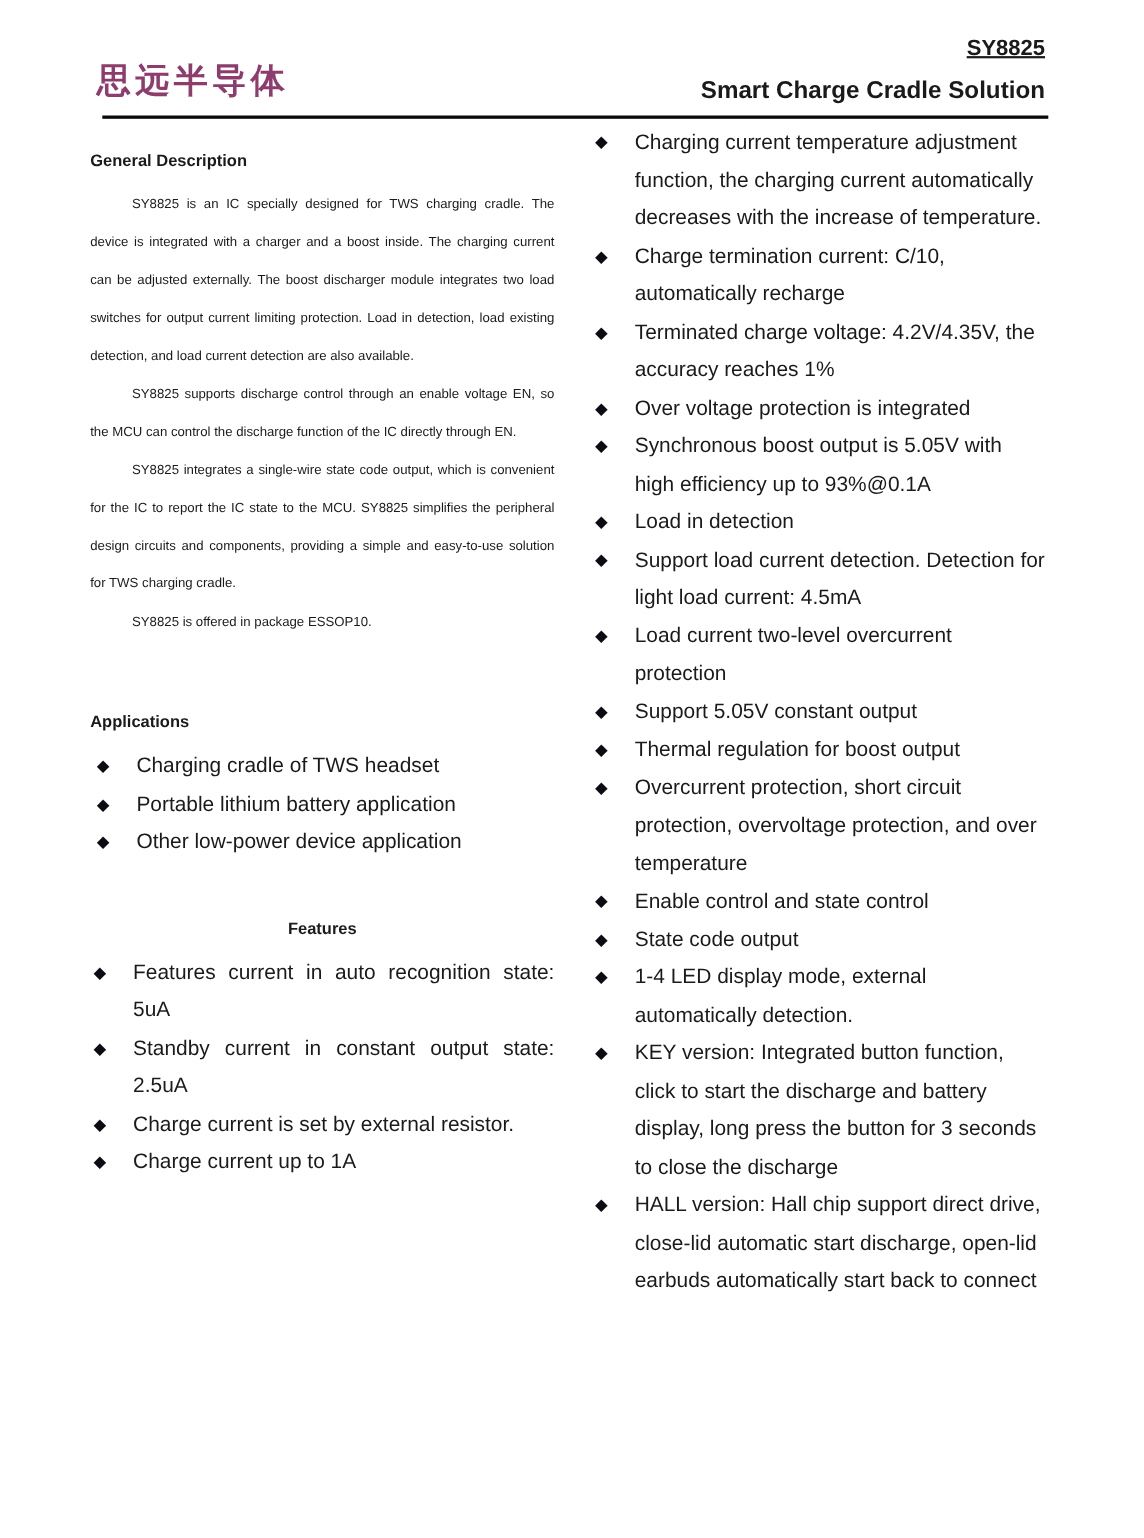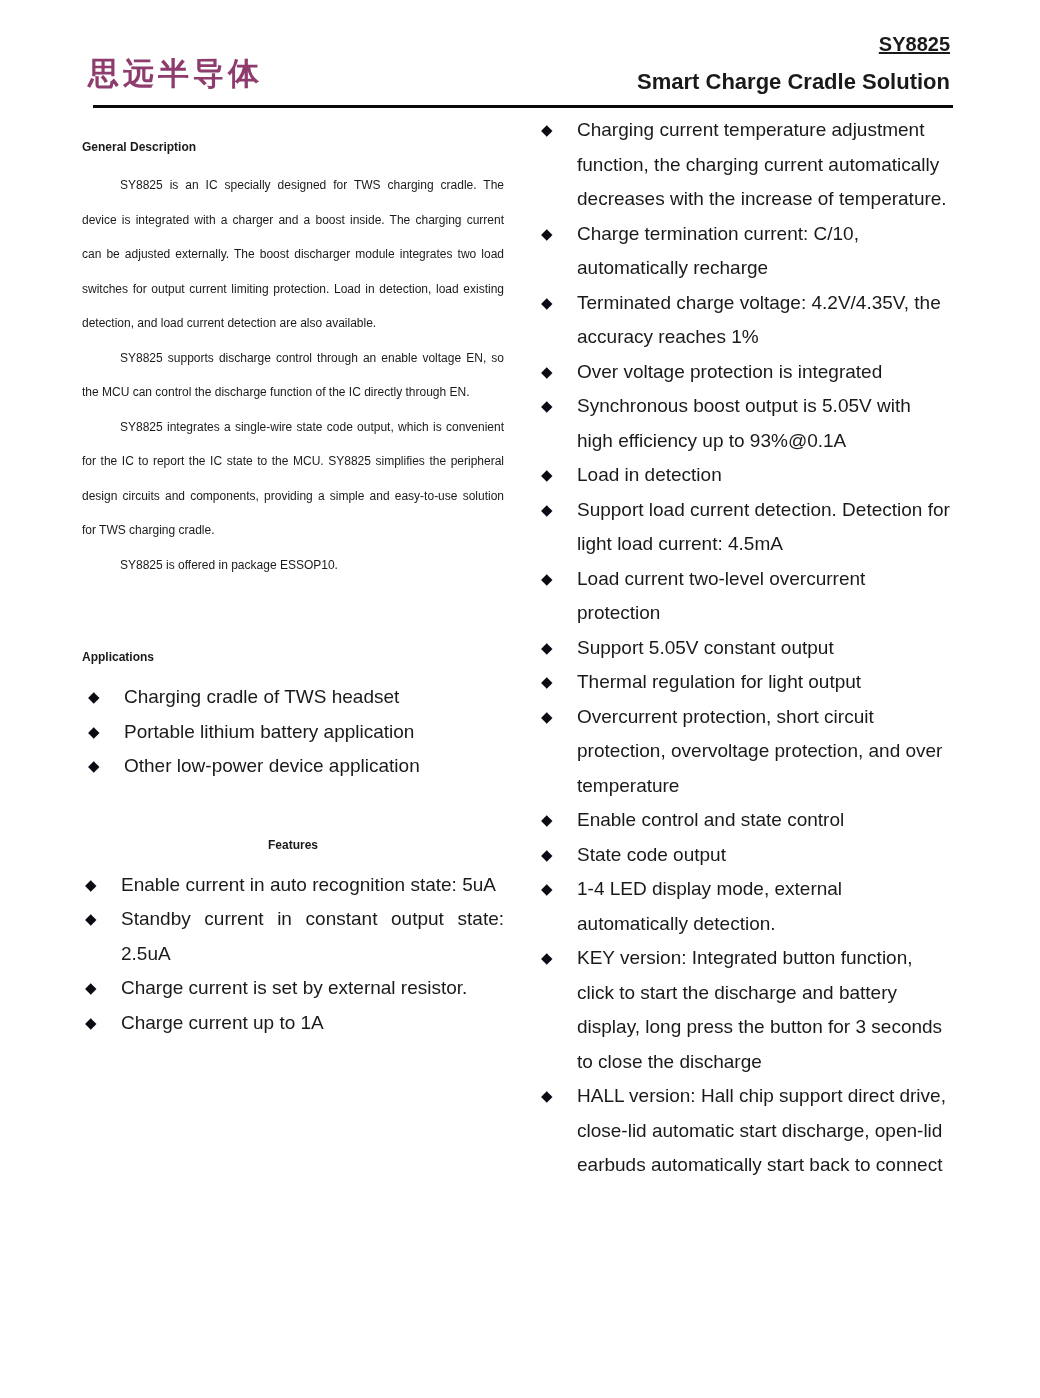--- a/index.html
+++ b/index.html
@@ -52,21 +52,21 @@
   }
   
   .cols {
     display: flex;
     padding: 0 90px 0 82px;
   }
   .col-left { width: 422px; margin-right: 34px; flex: none; }
   .col-right { width: 412px; flex: none; padding-top: 5px; }
 
   .section-heading {
-    font-size: 12px;
+    font-size: 15px;
     font-weight: 700;
     margin: 0;
     line-height: 34px;
   }
   .gd-heading { margin-top: 22px; margin-bottom: 4px; }
   .apps-heading { margin-top: 58px; margin-bottom: 6px; }
   .features-heading { margin-top: 44px; margin-bottom: 6px; text-align: center; }
 
   .paras p {
     margin: 0;
@@ -128,21 +128,21 @@
       <ul class="bullets apps">
           <li><span class="bullet">◆</span><span class="item-text">Charging cradle of TWS headset</span></li>
           <li><span class="bullet">◆</span><span class="item-text">Portable lithium battery application</span></li>
           <li><span class="bullet">◆</span><span class="item-text">Other low-power device application</span></li>
         </ul>
 
       <h2 class="section-heading features-heading">Features</h2>
       <ul class="bullets justify">
           <li>
             <span class="bullet">◆</span>
-            <span class="item-text">Enable current in auto recognition state: 5uA</span>
+            <span class="item-text">Features current in auto recognition state: 5uA</span>
           </li>
           <li>
             <span class="bullet">◆</span>
             <span class="item-text">Standby current in constant output state: 2.5uA</span>
           </li>
           <li>
             <span class="bullet">◆</span>
             <span class="item-text">Charge current is set by external resistor.</span>
           </li>
           <li>
@@ -156,21 +156,21 @@
       <ul class="bullets">
           <li><span class="bullet">◆</span><span class="item-text">Charging current temperature adjustment function, the charging current automatically decreases with the increase of temperature.</span></li>
           <li><span class="bullet">◆</span><span class="item-text">Charge termination current: C/10, automatically recharge</span></li>
           <li><span class="bullet">◆</span><span class="item-text">Terminated charge voltage: 4.2V/4.35V, the accuracy reaches 1%</span></li>
           <li><span class="bullet">◆</span><span class="item-text">Over voltage protection is integrated</span></li>
           <li><span class="bullet">◆</span><span class="item-text">Synchronous boost output is 5.05V with high efficiency up to 93%@0.1A</span></li>
           <li><span class="bullet">◆</span><span class="item-text">Load in detection</span></li>
           <li><span class="bullet">◆</span><span class="item-text">Support load current detection. Detection for light load current: 4.5mA</span></li>
           <li><span class="bullet">◆</span><span class="item-text">Load current two-level overcurrent protection</span></li>
           <li><span class="bullet">◆</span><span class="item-text">Support 5.05V constant output</span></li>
-          <li><span class="bullet">◆</span><span class="item-text">Thermal regulation for light output</span></li>
+          <li><span class="bullet">◆</span><span class="item-text">Thermal regulation for boost output</span></li>
           <li><span class="bullet">◆</span><span class="item-text">Overcurrent protection, short circuit protection, overvoltage protection, and over temperature</span></li>
           <li><span class="bullet">◆</span><span class="item-text">Enable control and state control</span></li>
           <li><span class="bullet">◆</span><span class="item-text">State code output</span></li>
           <li><span class="bullet">◆</span><span class="item-text">1-4 LED display mode, external automatically detection.</span></li>
           <li><span class="bullet">◆</span><span class="item-text">KEY version: Integrated button function, click to start the discharge and battery display, long press the button for 3 seconds to close the discharge</span></li>
           <li><span class="bullet">◆</span><span class="item-text">HALL version: Hall chip support direct drive, close-lid automatic start discharge, open-lid earbuds automatically start back to connect</span></li>
         </ul>
     </div>
 
   </div>

